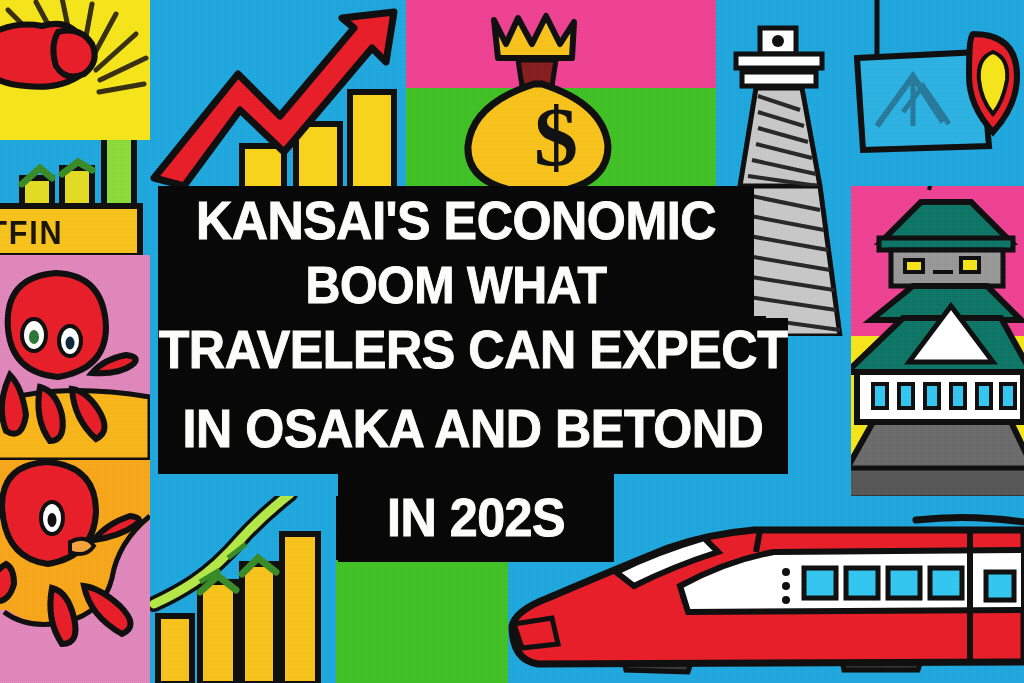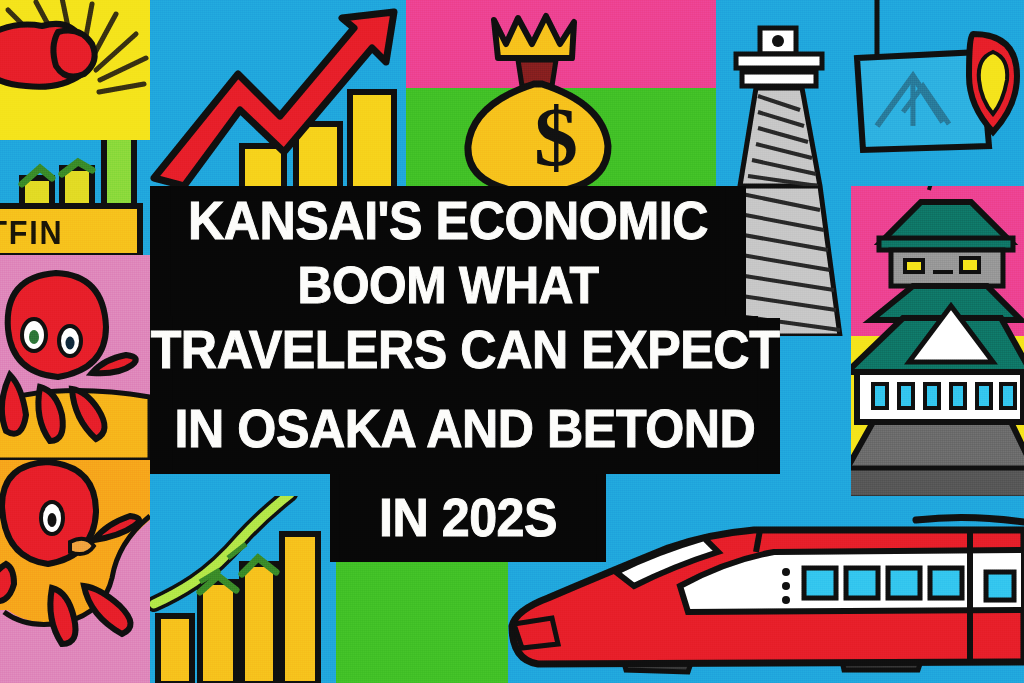--- a/index.html
+++ b/index.html
@@ -18,21 +18,21 @@
     position:absolute;inset:0;pointer-events:none;z-index:60;
     opacity:.20;
     background-image:
       repeating-linear-gradient(0deg, rgba(0,0,0,.30) 0 1px, rgba(255,255,255,.08) 1px 2px),
       repeating-linear-gradient(90deg, rgba(0,0,0,.22) 0 1px, rgba(255,255,255,.07) 1px 2px);
     mix-blend-mode:overlay;
   }
 
   
   #titleblock{
-    position:absolute;left:0;top:0;width:1008px;height:683px;
+    position:absolute;left:8px;top:0;width:1008px;height:683px;
     z-index:50;pointer-events:none;
   }
   .tline{
     position:absolute;
     background:#080808;
     color:#fdfdfb;
     font-weight:700;
     font-family:"Liberation Sans", sans-serif;
     letter-spacing:-0.5px;
     text-align:center;

